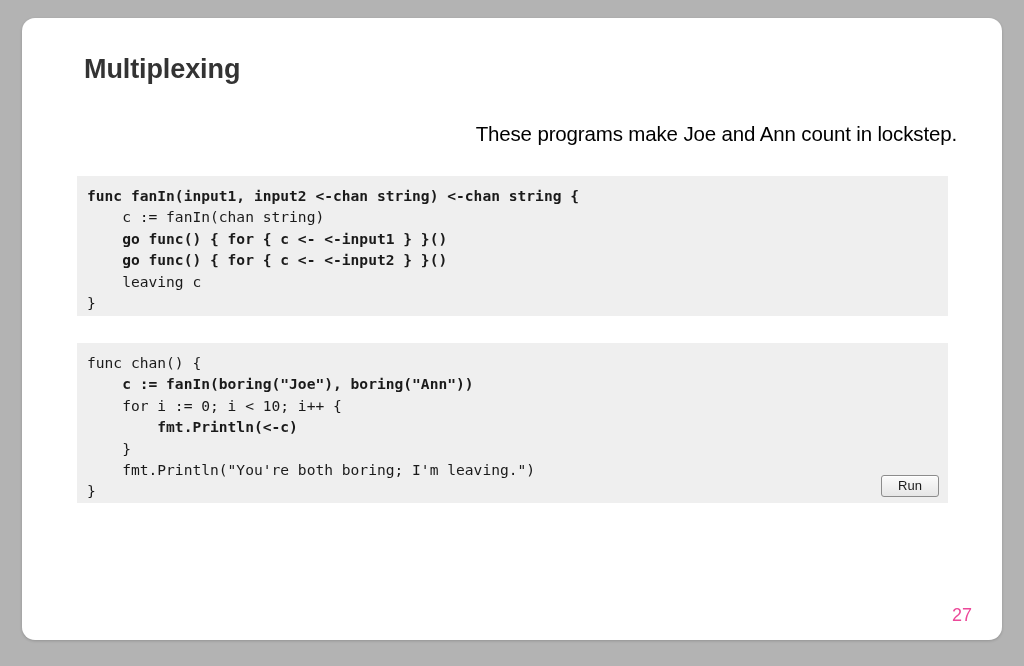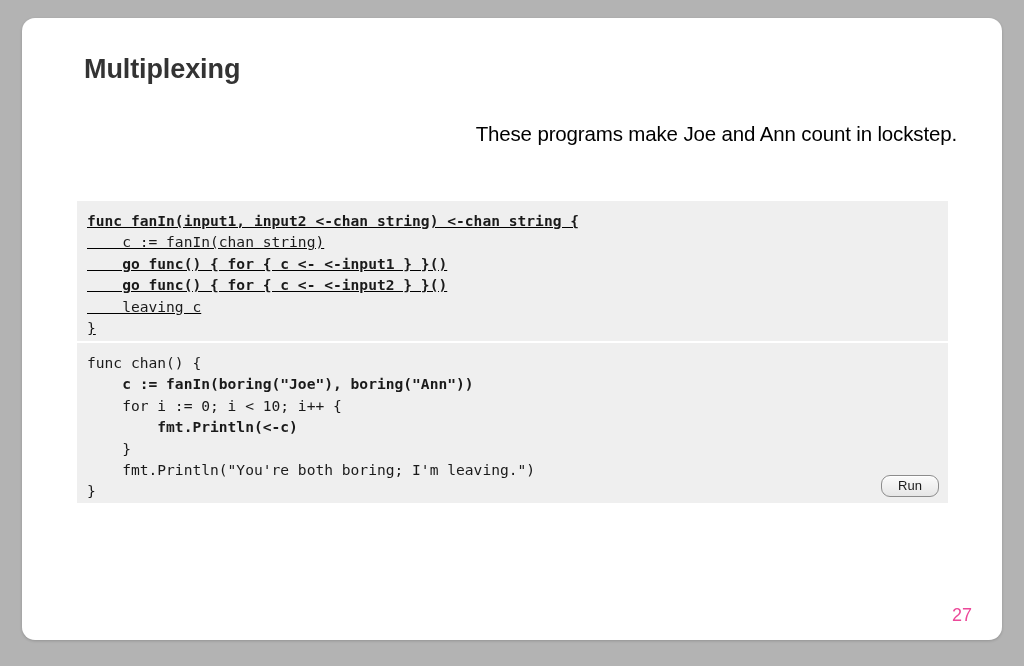--- a/index.html
+++ b/index.html
@@ -63,24 +63,23 @@
   }
 
   .code-block {
     position: absolute;
     left: 55px;
     background: #efefef;
     box-sizing: border-box;
     padding: 9px 0 9px 0;
   }
   .code-block.first {
-    top: 183px;
+    top: 158px;
     width: 871px;
     height: 140px;
-    text-decoration: underline;
   }
   .code-block.second {
     top: 325px;
     width: 871px;
     height: 160px;
   }
 
   .code-line {
     font-family: "DejaVu Sans Mono", "Liberation Mono", monospace;
     font-size: 14.6px;
@@ -97,21 +96,21 @@
     position: absolute;
     right: 9px;
     bottom: 6px;
     min-width: 38px;
     padding: 2px 9px 3px 9px;
     font-family: "Liberation Sans", sans-serif;
     font-size: 13px;
     color: #1a1a1a;
     background: linear-gradient(#fbfbfb, #e6e6e6);
     border: 1px solid #8c8c8c;
-    border-radius: 9px;
+    border-radius: 3px;
     text-align: center;
     box-shadow: inset 0 1px 0 #ffffff;
     cursor: pointer;
   }
 
   .page-number {
     position: absolute;
     right: 30px;
     bottom: 14px;
     font-size: 18px;

